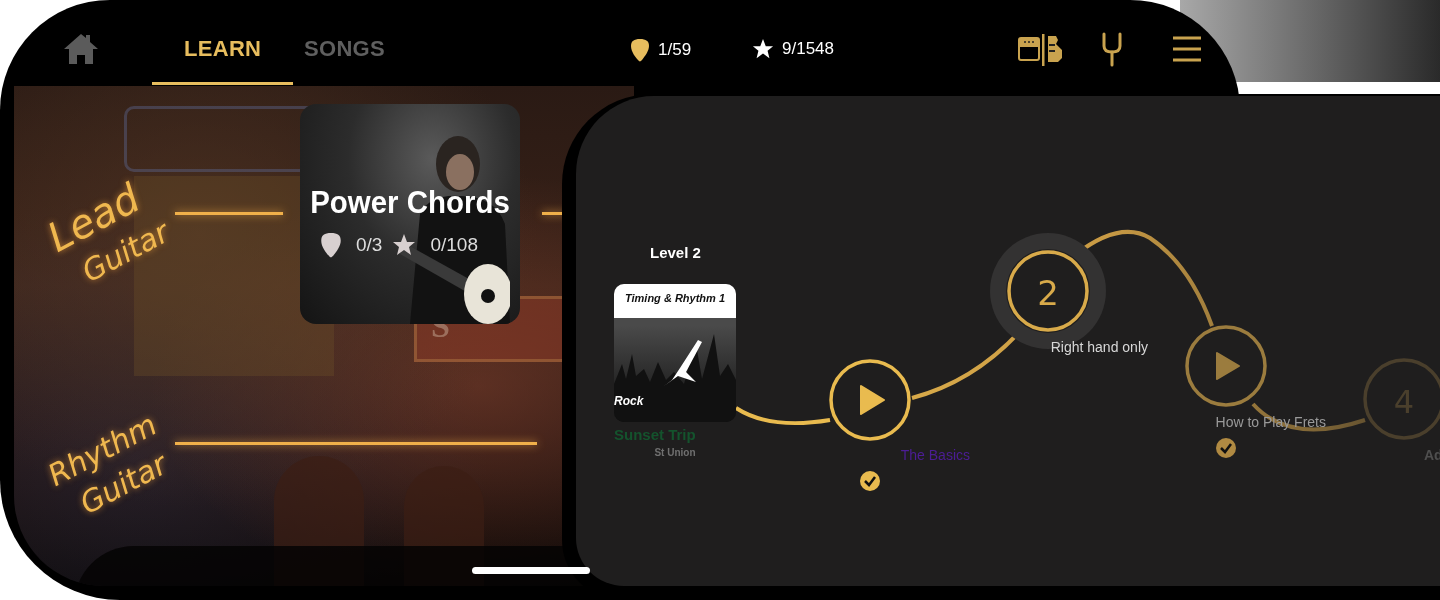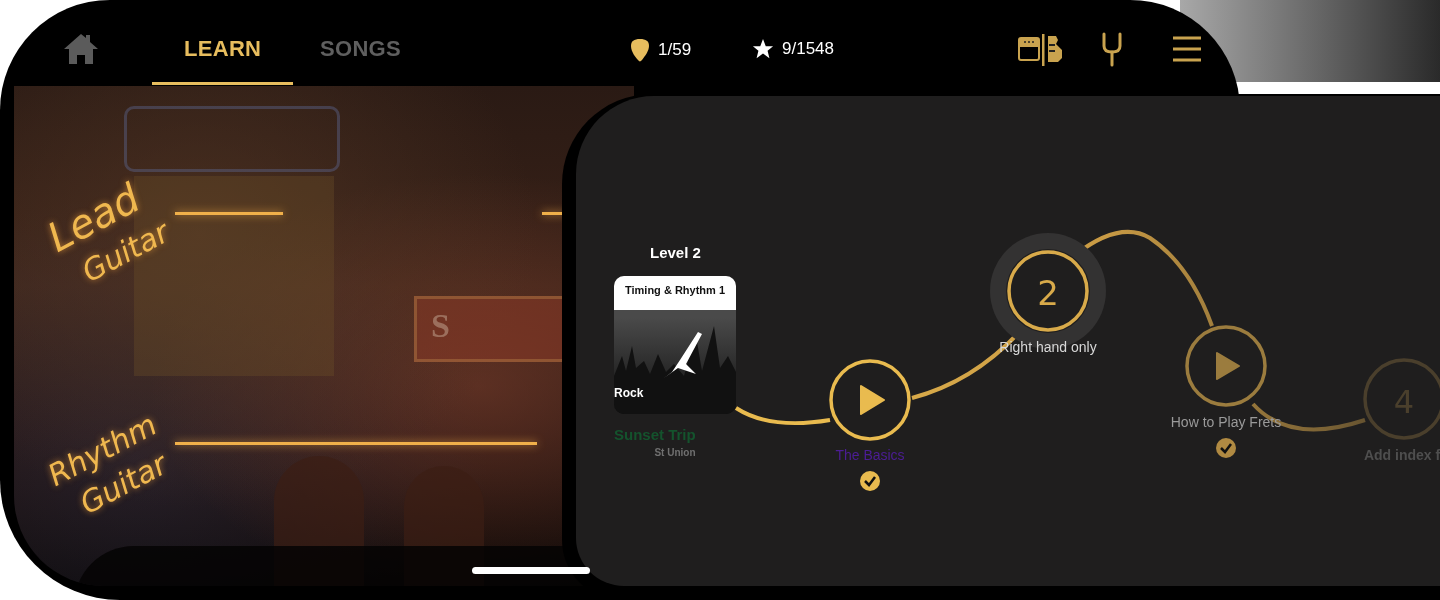--- a/index.html
+++ b/index.html
@@ -18,21 +18,21 @@
   .bg-sign2{position:absolute;left:120px;top:90px;width:200px;height:200px;background:rgba(110,80,40,.35);}
   .bg-sign3{position:absolute;left:400px;top:210px;width:150px;height:60px;background:rgba(150,60,40,.45);border:3px solid rgba(200,150,80,.35);}
   .bg-sign3 span{position:absolute;left:14px;top:8px;font-family:"Liberation Serif",serif;font-weight:bold;font-size:34px;color:rgba(220,200,180,.4);}
   .bg-arch1{position:absolute;left:260px;top:370px;width:90px;height:130px;border-radius:50px 50px 0 0;background:rgba(60,30,20,.7);}
   .bg-arch2{position:absolute;left:390px;top:380px;width:80px;height:120px;border-radius:40px 40px 0 0;background:rgba(60,30,20,.7);}
   .bg-car{position:absolute;left:60px;top:460px;width:560px;height:80px;border-radius:60px 60px 0 0;background:rgba(5,4,4,.85);}
   .header{position:absolute;left:0;top:0;width:1240px;height:86px;}
   .home-btn{position:absolute;left:62px;top:30px;width:38px;height:38px;}
   .tab{position:absolute;top:36px;font-size:22px;font-weight:bold;letter-spacing:.3px;}
   .tab-learn{left:184px;color:#e7bd5e;}
-  .tab-songs{left:320px;color:#5f5f5f;text-align:right;}
+  .tab-songs{left:304px;color:#5f5f5f;text-align:right;}
   .tab-underline{position:absolute;left:152px;top:82px;width:141px;height:3px;background:#e7bd5e;}
   .stat{position:absolute;top:38px;display:flex;align-items:center;color:#fff;font-size:17px;}
   .stat-picks{left:630px;}
   .stat-stars{left:752px;}
   .stat svg{margin-right:8px;}
   .hdr-icon{position:absolute;top:30px;}
   .track-label{position:absolute;color:#f0b84f;font-family:"DejaVu Sans",sans-serif;transform:rotate(-28deg);transform-origin:left top;text-shadow:0 0 6px rgba(240,160,60,.7);}
   .lead-1{left:40px;top:220px;font-size:40px;font-style:italic;}
   .lead-2{left:76px;top:258px;font-size:30px;font-style:italic;}
   .rhythm-1{left:42px;top:462px;font-size:30px;font-style:italic;}
@@ -42,29 +42,29 @@
     background:radial-gradient(ellipse at 60% 25%,#5a5a5a 0%,#2c2c2c 45%,#141414 100%);}
   .card-person{position:absolute;left:100px;top:20px;width:110px;height:200px;}
   .card-title{position:absolute;left:0;width:220px;top:80px;text-align:center;color:#fff;font-size:32px;font-weight:bold;font-family:"Liberation Sans",sans-serif;transform:scaleX(.92);}
   .card-stats{position:absolute;left:20px;top:128px;display:flex;align-items:center;color:#ddd;font-size:19px;}
   .card-stats span{margin:0 10px 0 14px;}
   .home-indicator{position:absolute;left:472px;top:567px;width:118px;height:7px;background:#fff;border-radius:4px;}
   
   .panel{position:absolute;left:562px;top:94px;width:920px;height:506px;background:#000;border-top-left-radius:90px;border-bottom-left-radius:60px;}
   .panel-inner{position:absolute;left:14px;top:2px;width:900px;height:490px;background:#1f1e1e;border-top-left-radius:78px;border-bottom-left-radius:48px;overflow:hidden;}
   .level-title{position:absolute;left:650px;top:244px;color:#fff;font-weight:bold;font-size:15px;}
-  .song-card{position:absolute;left:614px;top:276px;width:122px;height:138px;border-radius:10px;overflow:hidden;background:linear-gradient(180deg,#4a4a4a 30%,#0e0e0e 100%);}
+  .song-card{position:absolute;left:614px;top:284px;width:122px;height:138px;border-radius:10px;overflow:hidden;background:linear-gradient(180deg,#4a4a4a 30%,#0e0e0e 100%);font-style:italic;}
   .song-card-head{position:absolute;left:0;top:0;width:122px;height:34px;background:#fff;}
   .song-card-head svg{position:absolute;left:0;top:22px;}
   .song-card-title{position:absolute;left:0;width:122px;top:8px;text-align:center;font-size:11px;font-weight:bold;color:#111;}
   .song-card-genre{position:absolute;left:0;width:122px;top:110px;text-align:left;font-size:12px;font-weight:bold;color:#fff;}
   .song-name{position:absolute;left:614px;width:122px;top:426px;text-align:left;color:#14532d;font-size:15px;font-weight:bold;}
   .song-artist{position:absolute;left:614px;width:122px;top:447px;text-align:center;color:#707070;font-size:10px;font-weight:bold;}
   .path-svg{position:absolute;left:0;top:0;}
-  .node-label{position:absolute;text-align:center;font-size:14px;width:200px;}
+  .node-label{position:absolute;text-align:right;font-size:14px;width:200px;}
   .check{position:absolute;width:20px;height:20px;border-radius:50%;}
 </style>
 </head>
 <body>
 
 <div class="corner-bg"></div>
 
 <div class="phone-left">
   <div class="bg-scene">
     <div class="bg-sign1"></div>
@@ -134,20 +134,41 @@
     <div class="track-line" style="left:175px;top:212px;width:108px;"></div>
     <div class="track-line" style="left:542px;top:212px;width:24px;"></div>
   </div>
 
   <div>
     <div class="track-label rhythm-1">Rhythm</div>
     <div class="track-label rhythm-2">Guitar</div>
     <div class="track-line" style="left:175px;top:442px;width:362px;"></div>
   </div>
 
+  <div class="course-card">
+    <svg class="card-person" viewBox="0 0 110 200">
+      <ellipse cx="58" cy="40" rx="22" ry="28" fill="#2a2420"></ellipse>
+      <ellipse cx="60" cy="48" rx="14" ry="18" fill="#8a7060"></ellipse>
+      <path d="M20 90 Q30 70 60 72 Q95 72 105 100 L110 200 L10 200 Z" fill="#121212"></path>
+      <path d="M0 130 L70 170 L78 160 L6 120 Z" fill="#3a3a3a"></path>
+      <ellipse cx="88" cy="170" rx="24" ry="30" fill="#e8e4d8"></ellipse>
+      <circle cx="88" cy="172" r="7" fill="#111"></circle>
+    </svg>
+    <div class="card-title">Power Chords</div>
+    <div class="card-stats">
+      <svg width="22" height="26" viewBox="0 0 20 24">
+        <path d="M10 1 C4 1 1 3 1 8 C1 14 6 20 9 23 C10 24 11 23 12 22 C15 18 19 13 19 8 C19 3 16 1 10 1 Z" fill="#d8d0d0"></path>
+      </svg>
+      <span>0/3</span>
+      <svg width="24" height="24" viewBox="0 0 24 24">
+        <path d="M12 1 L15 9 L23 9 L17 14 L19 22 L12 17 L5 22 L7 14 L1 9 L9 9 Z" fill="#d8d0d0"></path>
+      </svg>
+      <span>0/108</span>
+    </div>
+  </div>
 </div>
 
 <div class="panel">
   <div class="panel-inner"></div>
 </div>
 
 <svg class="path-svg" width="1440" height="600">
   <defs>
     <linearGradient id="pathGrad" x1="700" y1="0" x2="1440" y2="0" gradientUnits="userSpaceOnUse">
       <stop offset="0" stop-color="#e9bb4f"></stop>

